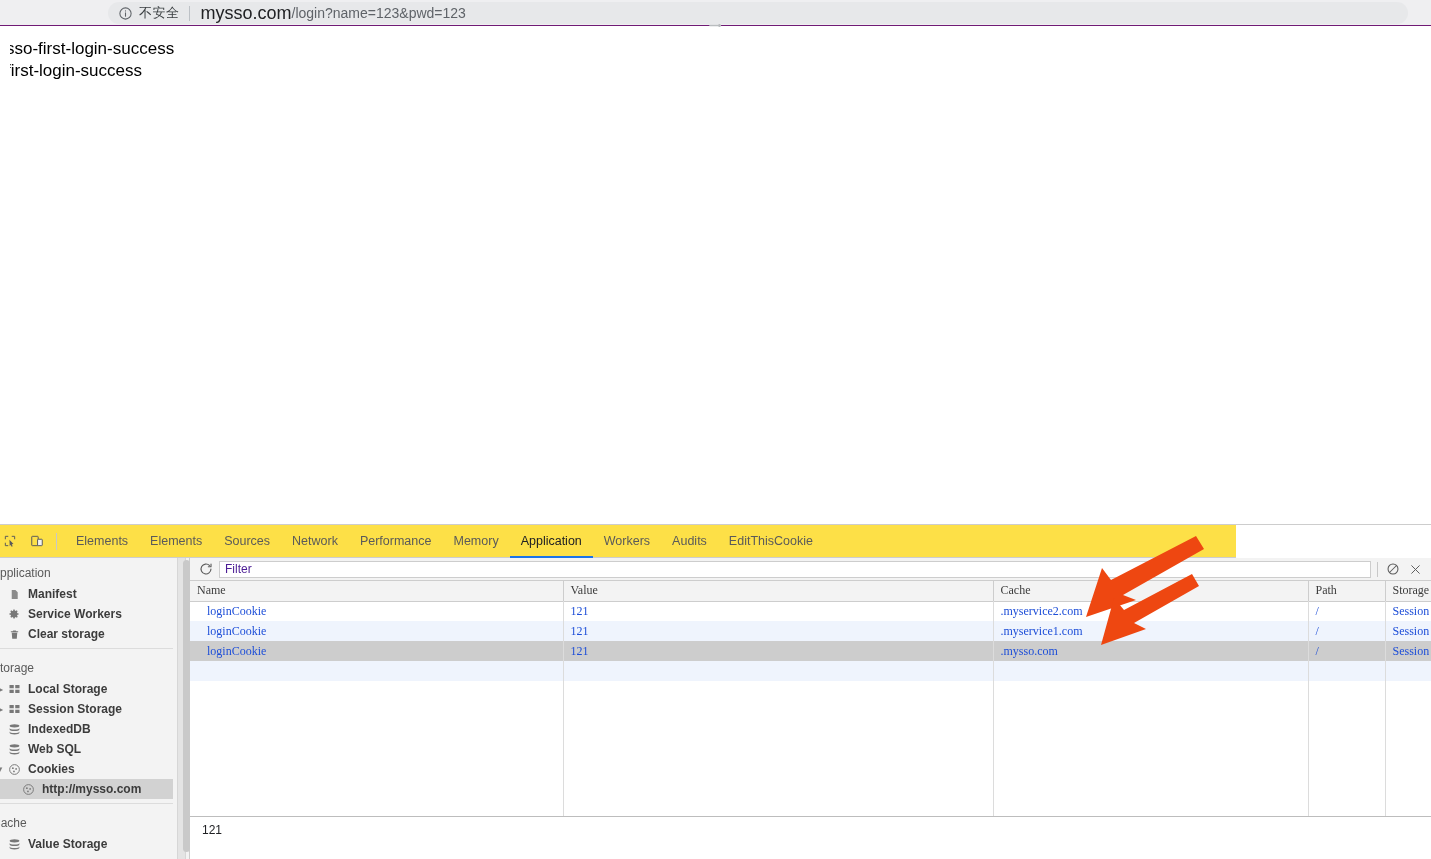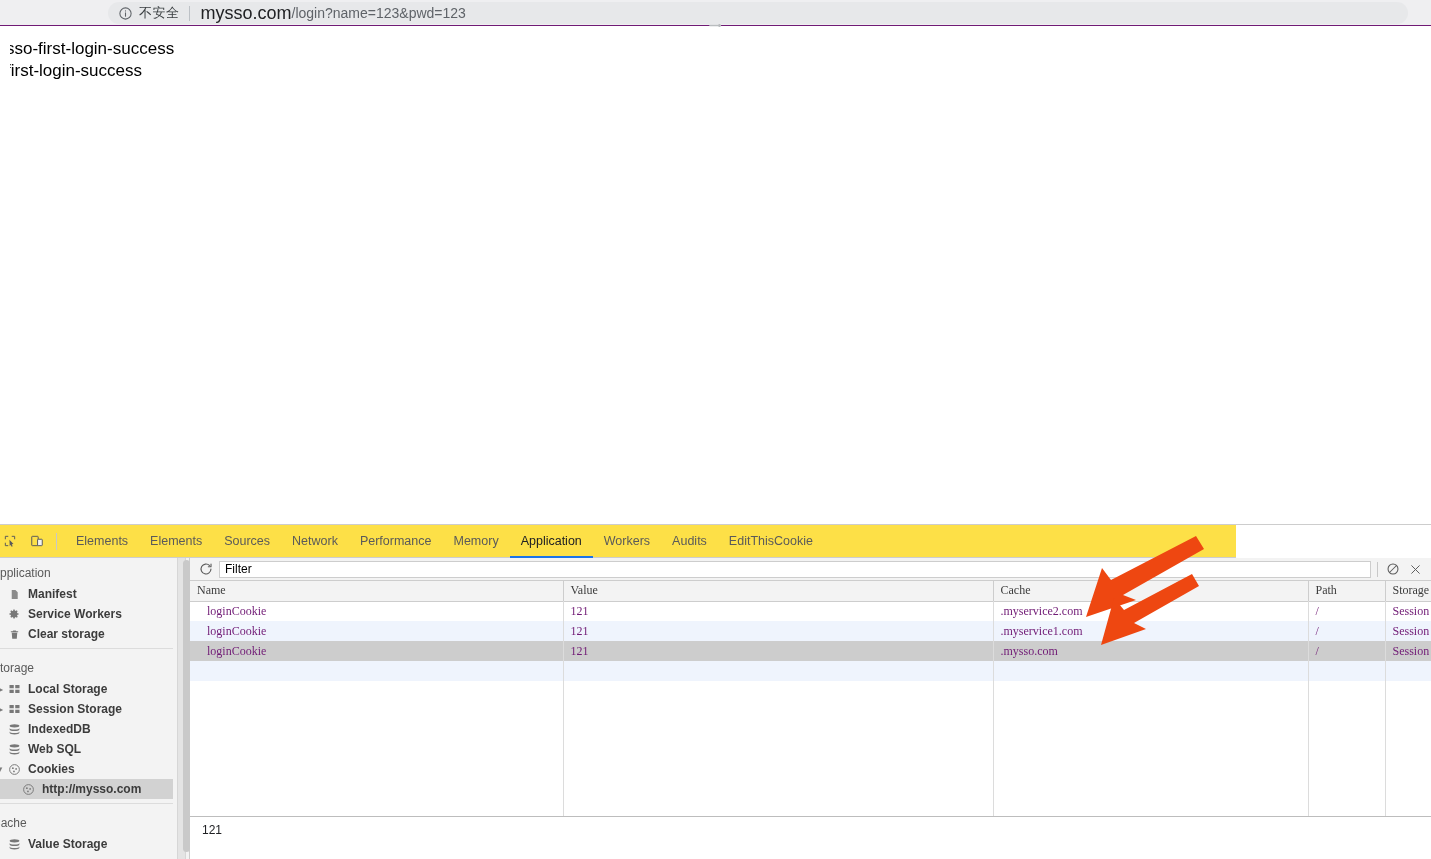--- a/index.html
+++ b/index.html
@@ -164,21 +164,21 @@
   }
   .filter-input {
     flex: 1; height: 17px;
     background: #fff;
     border: 1px solid #cdcdcd;
     font-size: 12px; color: #5a5a5a;
     padding: 0 5px;
     display: flex; align-items: center;
     margin: 0 2px;
   }
-  .filter-input .ph { color: #000000; }
+  .filter-input .ph { color: #4c1d95; }
   .fb-sep { width: 1px; height: 15px; background: #c8c8c8; margin: 0 4px; }
 
   
   .cookie-table {
     position: relative;
     width: 1241px;
     border-collapse: collapse;
     table-layout: fixed;
     font-size: 12px;
   }
@@ -189,21 +189,21 @@
     border-bottom: 1px solid #cdcdcd;
     text-align: left;
     font-weight: normal;
     color: #3c3c3c;
     padding: 0 0 0 7px;
     font-size: 12px;
   }
   .cookie-table td {
     height: 20px;
     border-right: 1px solid #dcdcdc;
-    color: #701a75;
+    color: #1d4ed8;
     padding: 0 0 0 7px;
     white-space: nowrap;
     overflow: hidden;
     margin-left: 12px;
   }
   .cookie-table td.name-cell { padding-left: 17px; }
   tr.row-even td { background: #fff; }
   tr.row-odd  td { background: #eff4fd; }
   tr.row-selected td { background: #cdcdcd; }
   tr.row-empty td { background: #eff4fd; border-right-color: #dcdcdc; }

